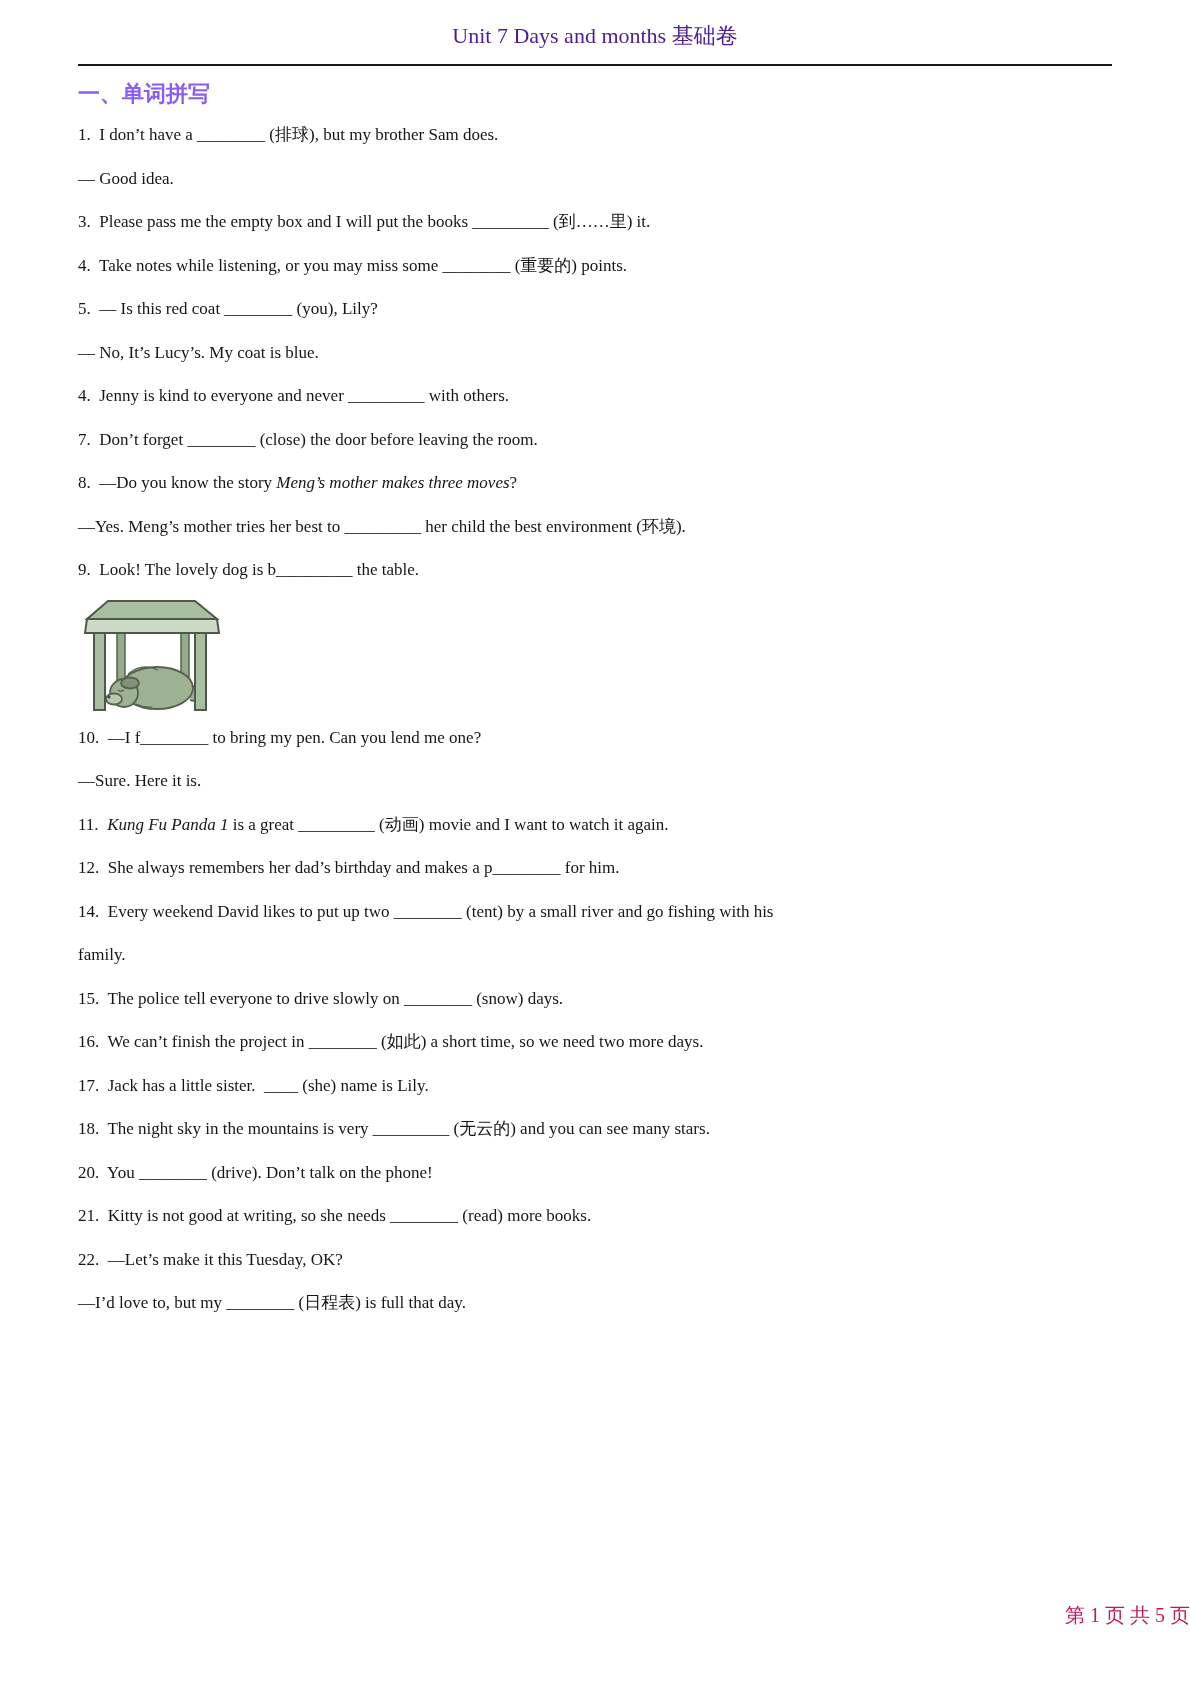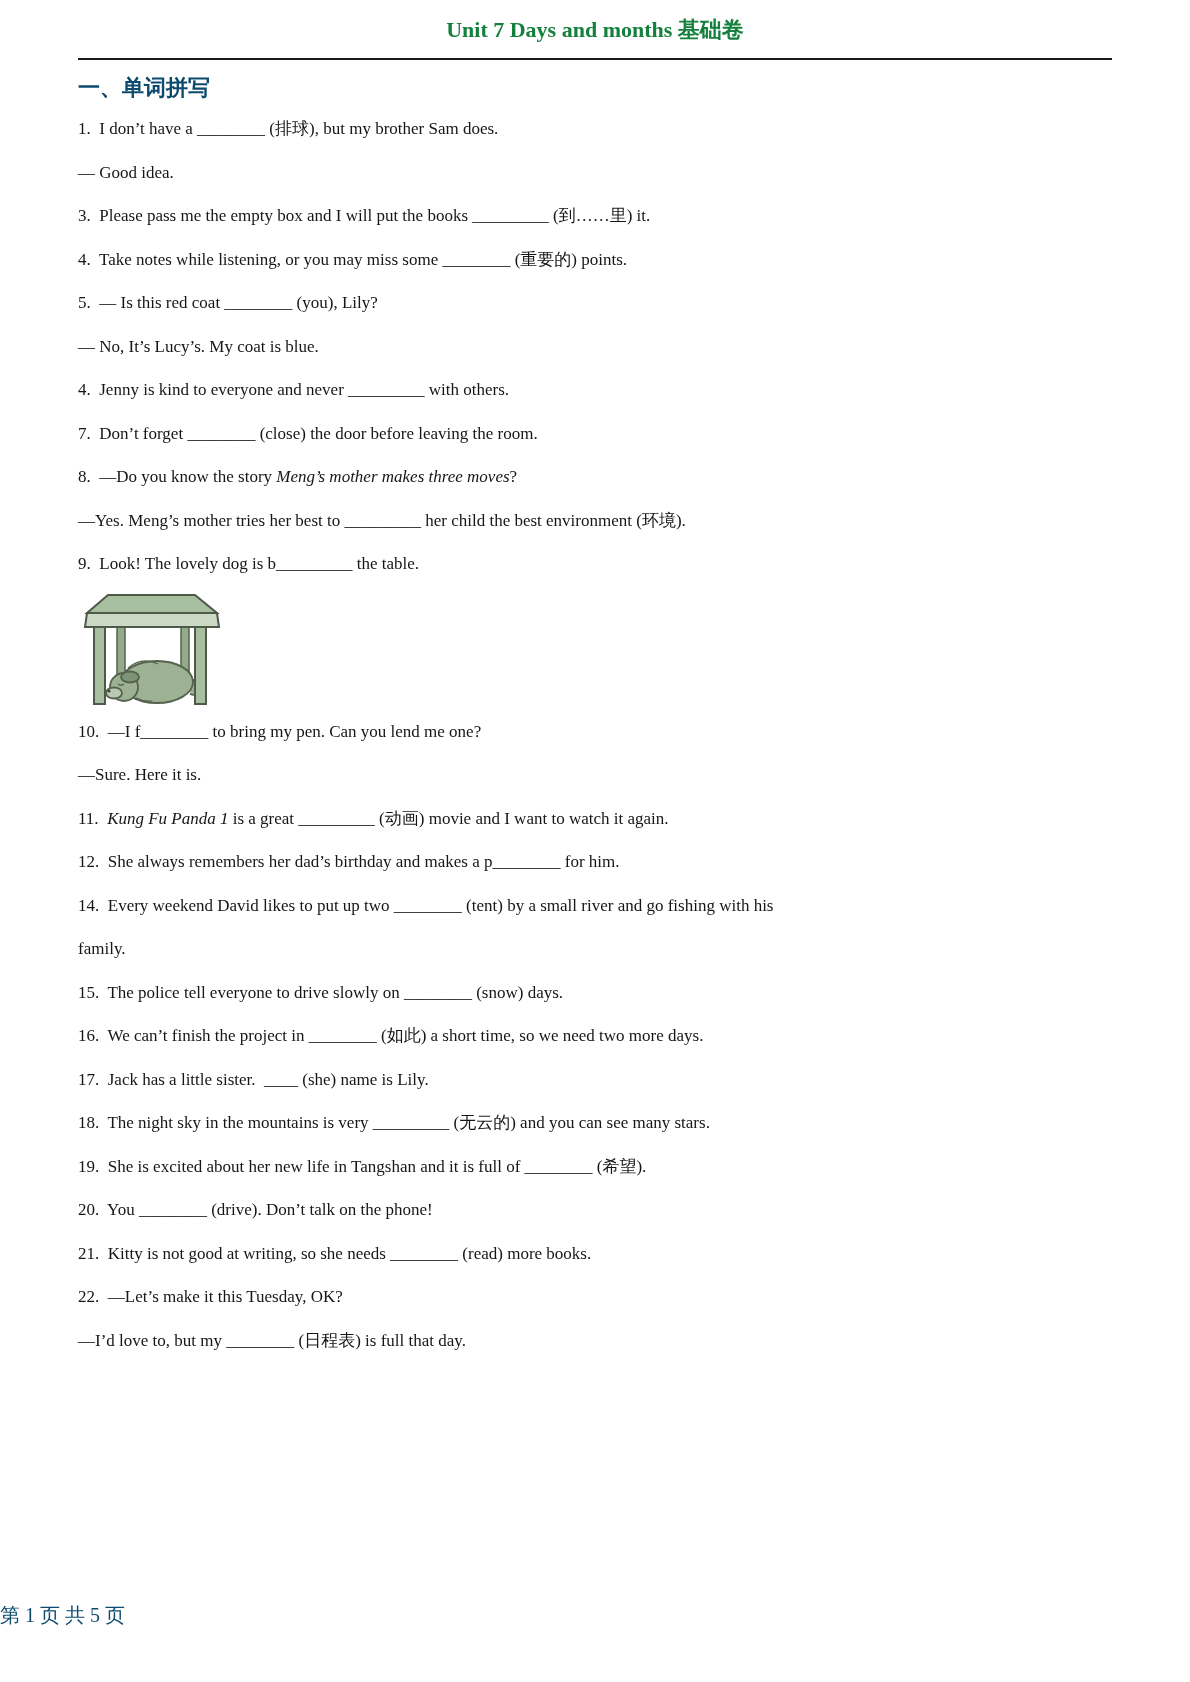--- a/index.html
+++ b/index.html
@@ -10,60 +10,60 @@
     background: #ffffff;
     color: #161616;
     font-family: "Liberation Serif", "DejaVu Serif", serif;
     box-sizing: border-box;
     padding: 0 78px;
     position: relative;
     overflow: hidden;
   }
   .title {
     margin: 0;
-    padding-top: 16px;
+    padding-top: 22px;
     text-align: center;
     font-size: 22px;
-    font-weight: bold;
-    color: #15803d;
+    font-weight: normal;
+    color: #4c1d95;
     line-height: 28px;
   }
   .rule {
     border: none;
     border-top: 2px solid #1a1a1a;
     margin: 14px 0 0 0;
   }
   .section-heading {
     margin: 13px 0 0 0;
     font-size: 22px;
     font-weight: bold;
     font-family: "Liberation Sans", "DejaVu Sans", sans-serif;
-    color: #0c4a6e;
+    color: #8b5cf6;
     line-height: 30px;
   }
   .lines { margin-top: 4px; }
   .line {
     margin: 0;
     font-size: 17px;
     line-height: 43.5px;
     white-space: pre-wrap;
   }
   .italic { font-style: italic; }
   .illustration {
     margin: 4px 0 0 2px;
     height: 116px;
   }
   .footer {
     position: absolute;
     left: 0;
     right: 0;
     bottom: 54px;
-    text-align: left;
+    text-align: right;
     font-size: 20px;
-    color: #0c4a6e;
+    color: #be185d;
     line-height: 26px;
   }
 </style>
 </head>
 <body>
 
 <div class="page">
 
   <h1 class="title">Unit 7 Days and months 基础卷</h1>
 
@@ -115,21 +115,20 @@
       <p class="line"><span>10.  —I f________ to bring my pen. Can you lend me one?</span></p>
       <p class="line"><span>—Sure. Here it is.</span></p>
       <p class="line"><span>11.  </span><span class="italic">Kung Fu Panda 1</span><span> is a great _________ (动画) movie and I want to watch it again.</span></p>
       <p class="line"><span>12.  She always remembers her dad’s birthday and makes a p________ for him.</span></p>
       <p class="line"><span>14.  Every weekend David likes to put up two ________ (tent) by a small river and go fishing with his</span></p>
       <p class="line"><span>family.</span></p>
       <p class="line"><span>15.  The police tell everyone to drive slowly on ________ (snow) days.</span></p>
       <p class="line"><span>16.  We can’t finish the project in ________ (如此) a short time, so we need two more days.</span></p>
       <p class="line"><span>17.  Jack has a little sister.  ____ (she) name is Lily.</span></p>
       <p class="line"><span>18.  The night sky in the mountains is very _________ (无云的) and you can see many stars.</span></p>
-      <p class="line"><span>19.  She is excited about her new life in Tangshan and it is full of ________ (希望).</span></p>
       <p class="line"><span>20.  You ________ (drive). Don’t talk on the phone!</span></p>
       <p class="line"><span>21.  Kitty is not good at writing, so she needs ________ (read) more books.</span></p>
       <p class="line"><span>22.  —Let’s make it this Tuesday, OK?</span></p>
       <p class="line"><span>—I’d love to, but my ________ (日程表) is full that day.</span></p>
     </div>
 
   <div class="footer">第 1 页 共 5 页</div>
 
 </div>
 

